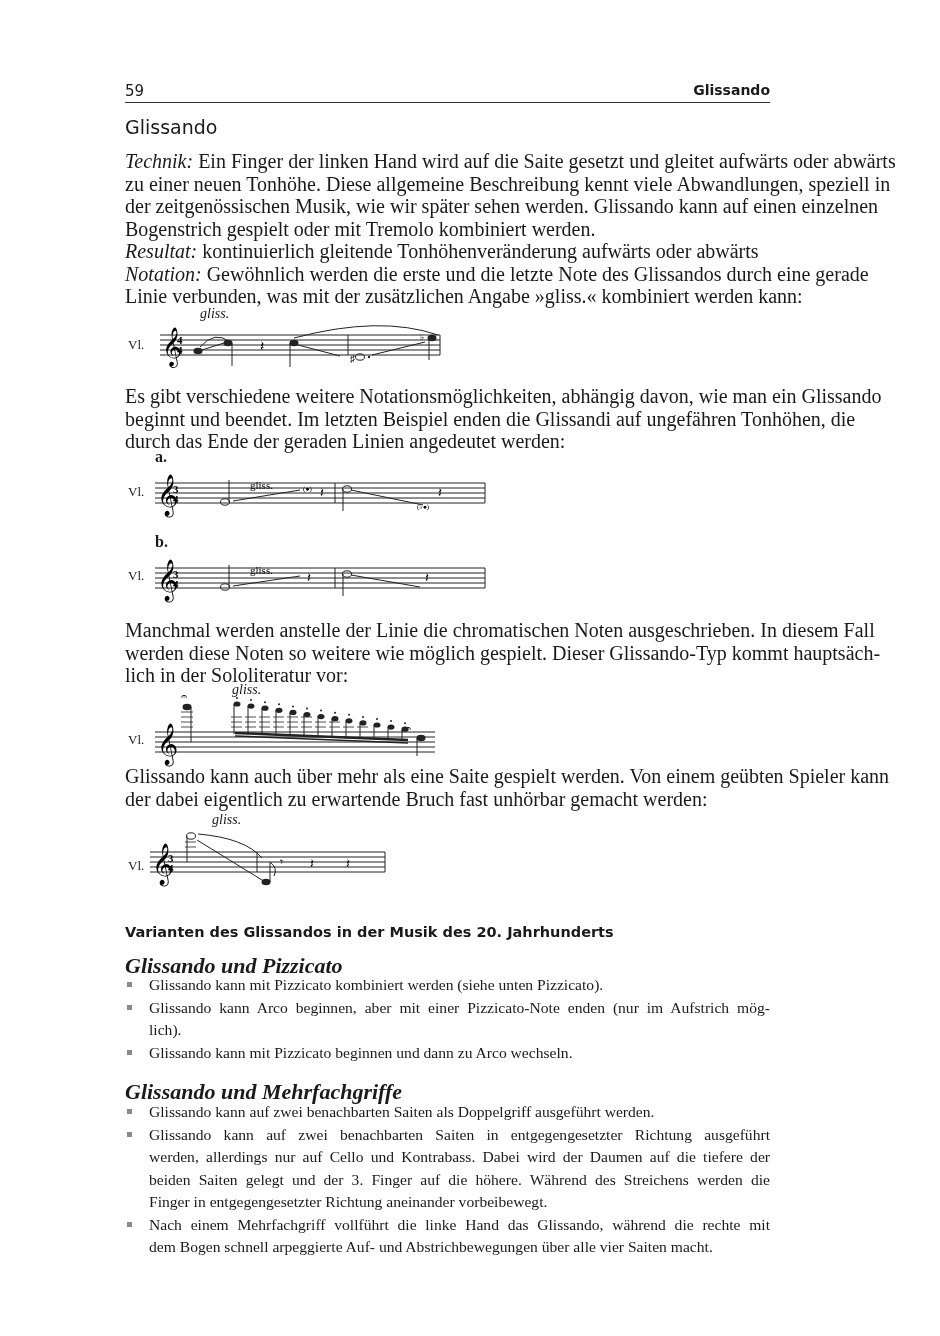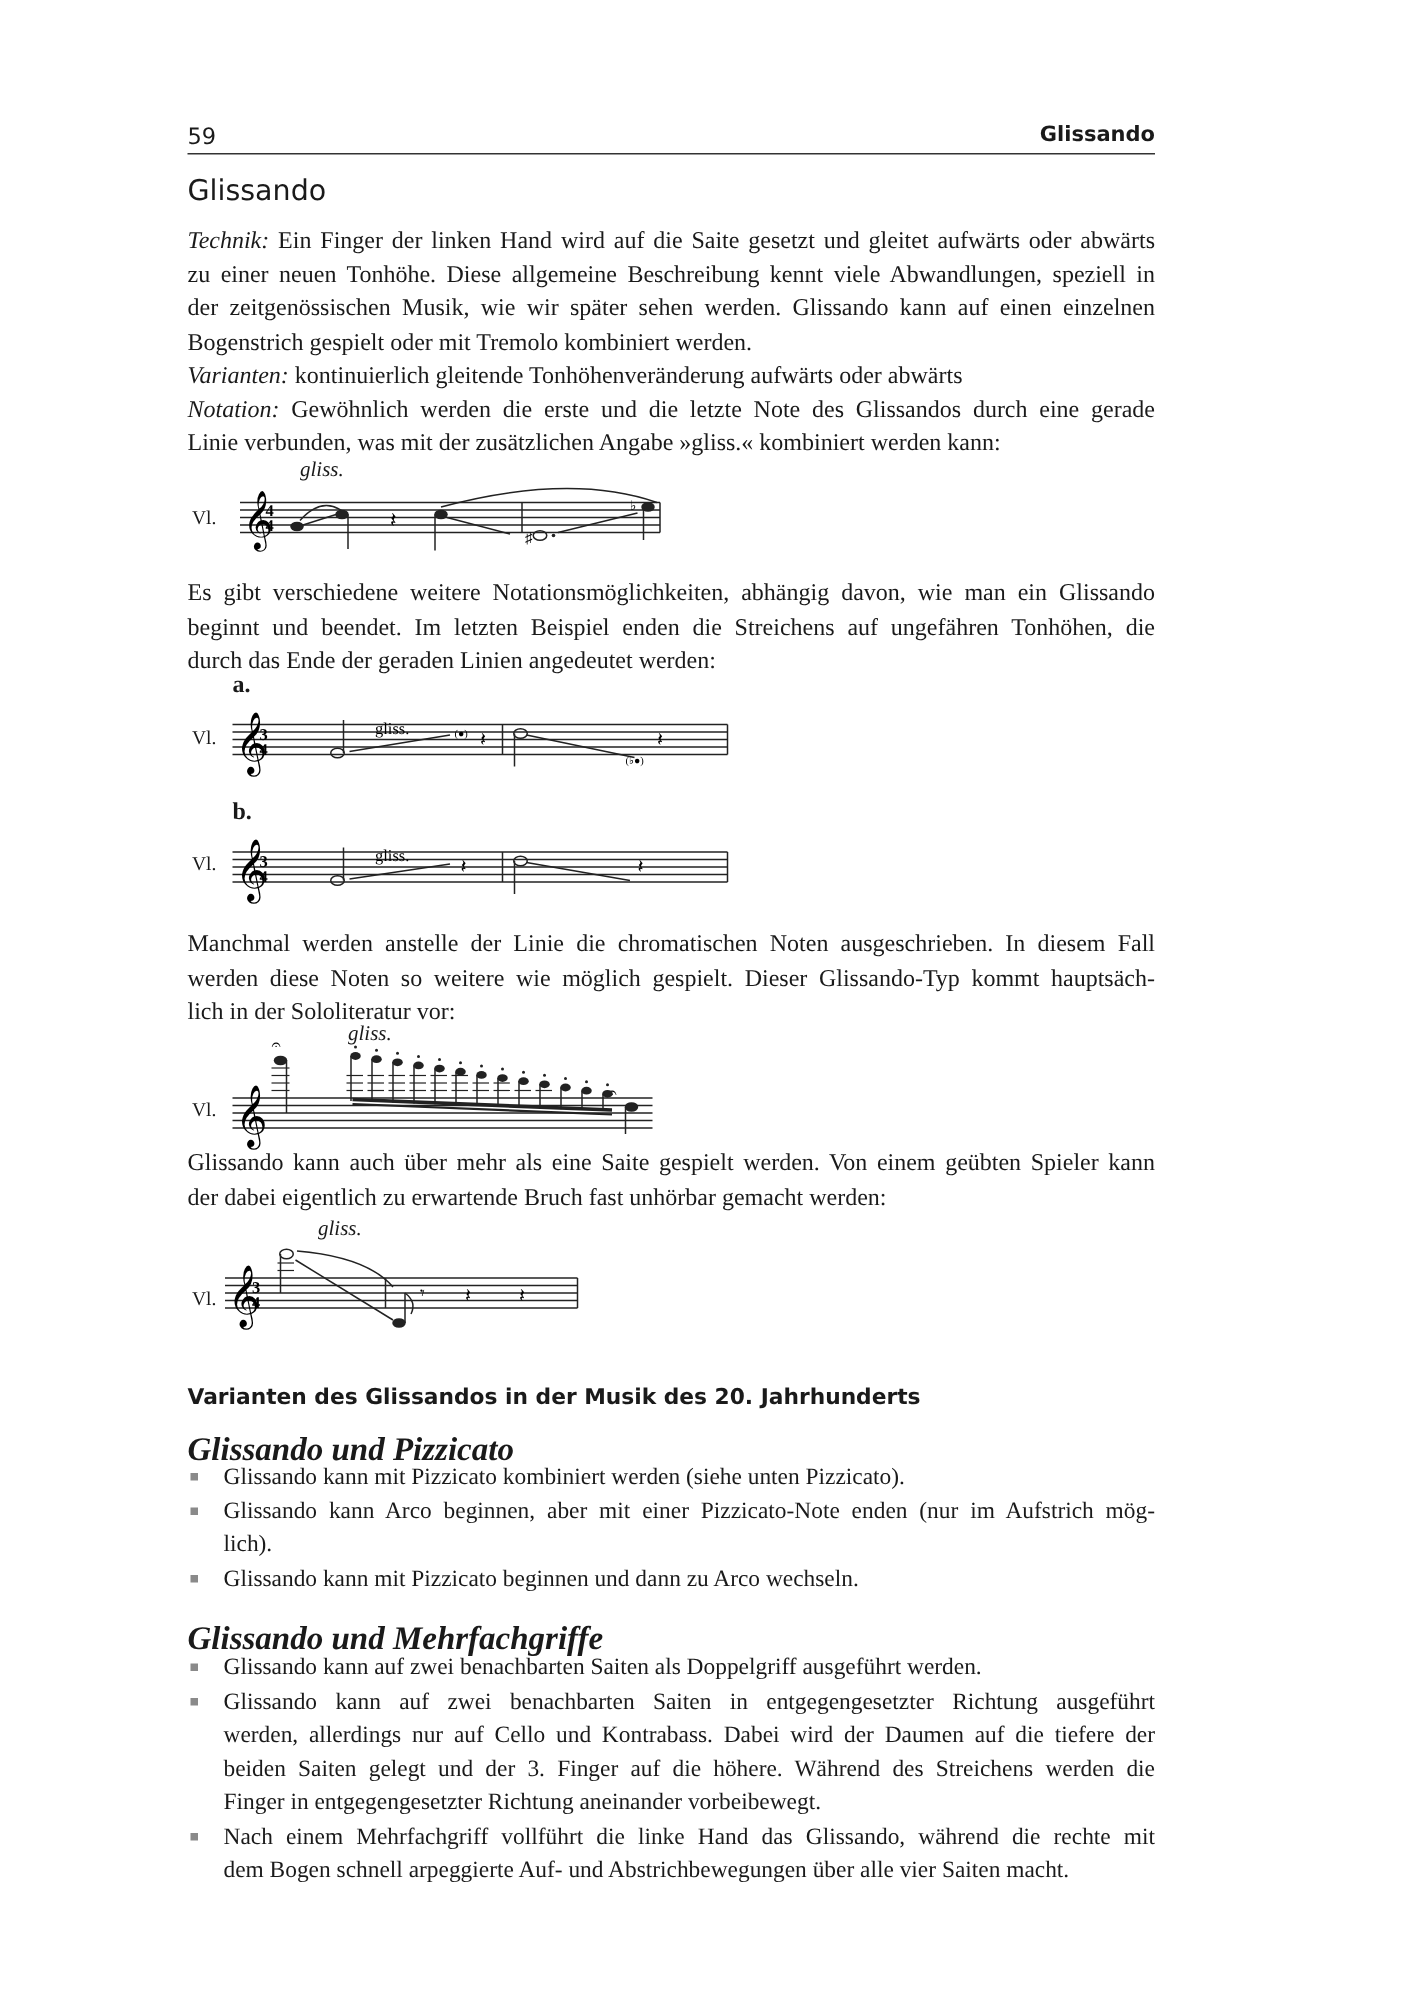--- a/index.html
+++ b/index.html
@@ -2,21 +2,21 @@
 <html><head>
 <meta charset="utf-8">
 <style>
   html, body { margin:0; padding:0; background:#ffffff; }
   body { width:940px; height:1336px; position:relative; overflow:hidden; color:#1a1a1a; }
   .page { position:absolute; left:0; top:0; width:940px; height:1336px;border-radius:17px; }
   .hdr { position:absolute; left:125px; top:82px; width:645px; height:20px; border-bottom:1.3px solid #333; }
   .hdr .pn { position:absolute; left:0; top:0; font-family:"DejaVu Sans", sans-serif; font-size:15px; }
   .hdr .rt { position:absolute; right:0; top:0; font-family:"DejaVu Sans", sans-serif; font-size:14px; font-weight:bold; }
   .h1 { position:absolute; left:125px; top:116px; font-family:"DejaVu Sans", sans-serif; font-size:19px; }
-  .txt { position:absolute; left:125px; width:645px; font-family:"Liberation Serif", serif; font-size:16px; line-height:22.5px; text-align:justify; }
+  .txt { position:absolute; left:125px; width:645px; font-family:"Liberation Serif", serif; font-size:20px; line-height:22.5px; text-align:justify; }
   .txt .ln { display:block; white-space:nowrap; text-align:justify; text-align-last:justify; }
   .txt .ln.last { text-align-last:left; }
   .it { font-style:italic; }
   .h2 { position:absolute; left:125px; top:924px; font-family:"DejaVu Sans", sans-serif; font-size:14.5px; font-weight:bold; }
   .h3 { position:absolute; left:125px; font-family:"Liberation Serif", serif; font-size:22px; font-weight:bold; font-style:italic; }
   .ul { position:absolute; left:125px; width:645px; font-family:"Liberation Serif", serif; font-size:15.6px; line-height:22.5px; }
   .li { position:relative; padding-left:24px; }
   .li .bul { position:absolute; left:2px; top:8px; width:5px; height:5px; background:#8a8a8a; }
   .li .ln { display:block; white-space:nowrap; text-align:justify; text-align-last:justify; }
   .li .ln.last { text-align-last:left; }
@@ -35,21 +35,21 @@
     <span class="rt">Glissando</span>
   </div>
 
   <div class="h1">Glissando</div>
 
   <div class="txt" style="top:150px">
     <span class="ln"><span class="it">Technik:</span><span> Ein Finger der linken Hand wird auf die Saite gesetzt und gleitet aufwärts oder abwärts</span></span>
     <span class="ln">zu einer neuen Tonhöhe. Diese allgemeine Beschreibung kennt viele Abwandlungen, speziell in</span>
     <span class="ln">der zeitgenössischen Musik, wie wir später sehen werden. Glissando kann auf einen einzelnen</span>
     <span class="ln last">Bogenstrich gespielt oder mit Tremolo kombiniert werden.</span>
-    <span class="ln last"><span class="it">Varianten:</span><span> kontinuierlich gleitende Tonhöhenveränderung aufwärts oder abwärts</span></span>
+    <span class="ln last"><span class="it">Resultat:</span><span> kontinuierlich gleitende Tonhöhenveränderung aufwärts oder abwärts</span></span>
     <span class="ln"><span class="it">Notation:</span><span> Gewöhnlich werden die erste und die letzte Note des Glissandos durch eine gerade</span></span>
     <span class="ln last">Linie verbunden, was mit der zusätzlichen Angabe »gliss.« kombiniert werden kann:</span>
   </div>
 
   <div class="gl" style="left:200px;top:306px">gliss.</div>
   <div class="lbl" style="left:128px;top:337px">Vl.</div>
   <svg class="mus" style="left:160px;top:320px" width="290" height="60">
     <g stroke="#222" stroke-width="1">
       <line x1="0" y1="15" x2="280" y2="15"></line>
         <line x1="0" y1="20" x2="280" y2="20"></line>
@@ -76,21 +76,21 @@
     <ellipse cx="200" cy="37" rx="4.5" ry="3.2" fill="none" stroke="#222"></ellipse>
     <circle cx="209" cy="37" r="1.2" fill="#222"></circle>
     <line x1="212" y1="35" x2="265" y2="22" stroke="#222"></line>
     <text x="260" y="20" font-size="9">♭</text>
     <ellipse cx="272" cy="18" rx="4.5" ry="3.2" fill="#222"></ellipse>
     <line x1="269" y1="18" x2="269" y2="40" stroke="#222"></line>
   </svg>
 
   <div class="txt" style="top:385px">
     <span class="ln">Es gibt verschiedene weitere Notationsmöglichkeiten, abhängig davon, wie man ein Glissando</span>
-    <span class="ln">beginnt und beendet. Im letzten Beispiel enden die Streichens auf ungefähren Tonhöhen, die</span>
+    <span class="ln">beginnt und beendet. Im letzten Beispiel enden die Glissandi auf ungefähren Tonhöhen, die</span>
     <span class="ln last">durch das Ende der geraden Linien angedeutet werden:</span>
   </div>
 
   <div class="ex" style="left:155px;top:448px">a.</div>
   <div class="lbl" style="left:128px;top:484px">Vl.</div>
   <svg class="mus" style="left:155px;top:465px" width="340" height="60">
     <g stroke="#222" stroke-width="1">
       <line x1="0" y1="18" x2="330" y2="18"></line>
         <line x1="0" y1="23" x2="330" y2="23"></line>
         <line x1="0" y1="28" x2="330" y2="28"></line>

